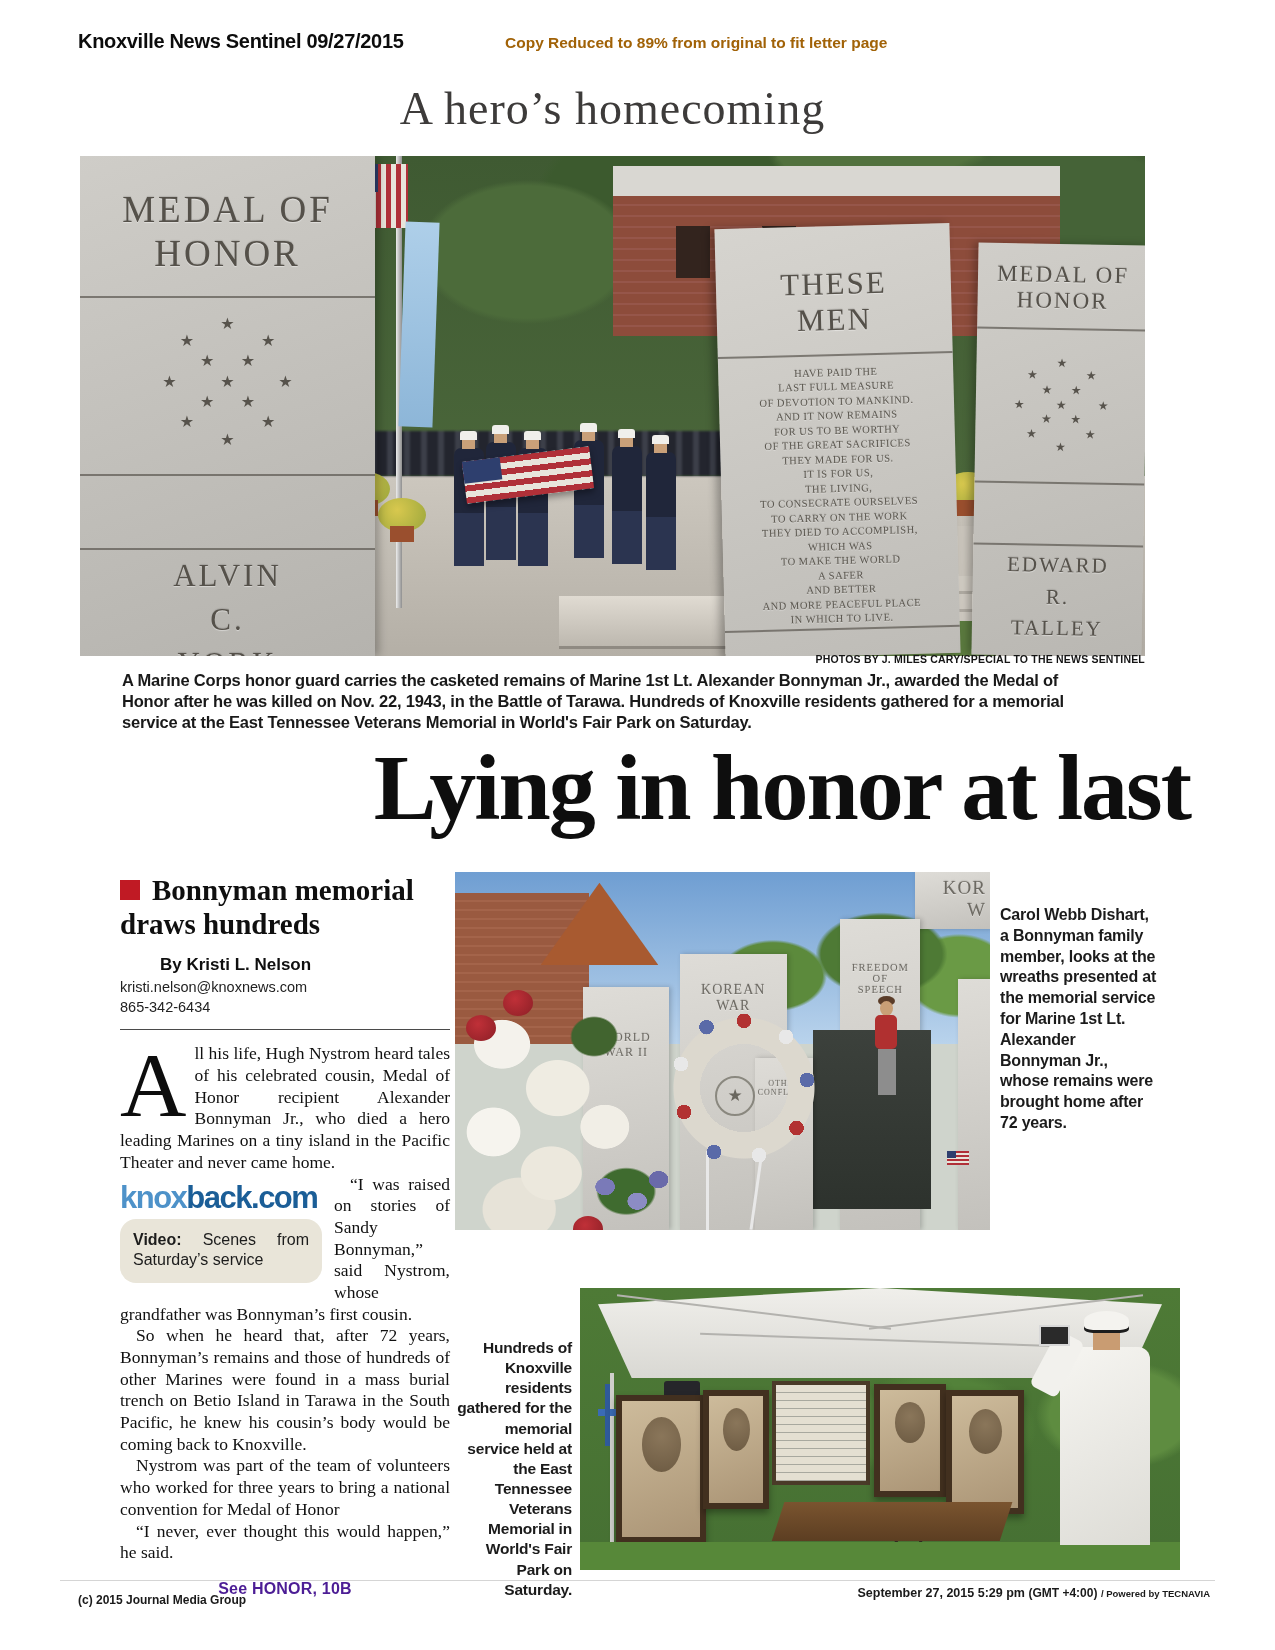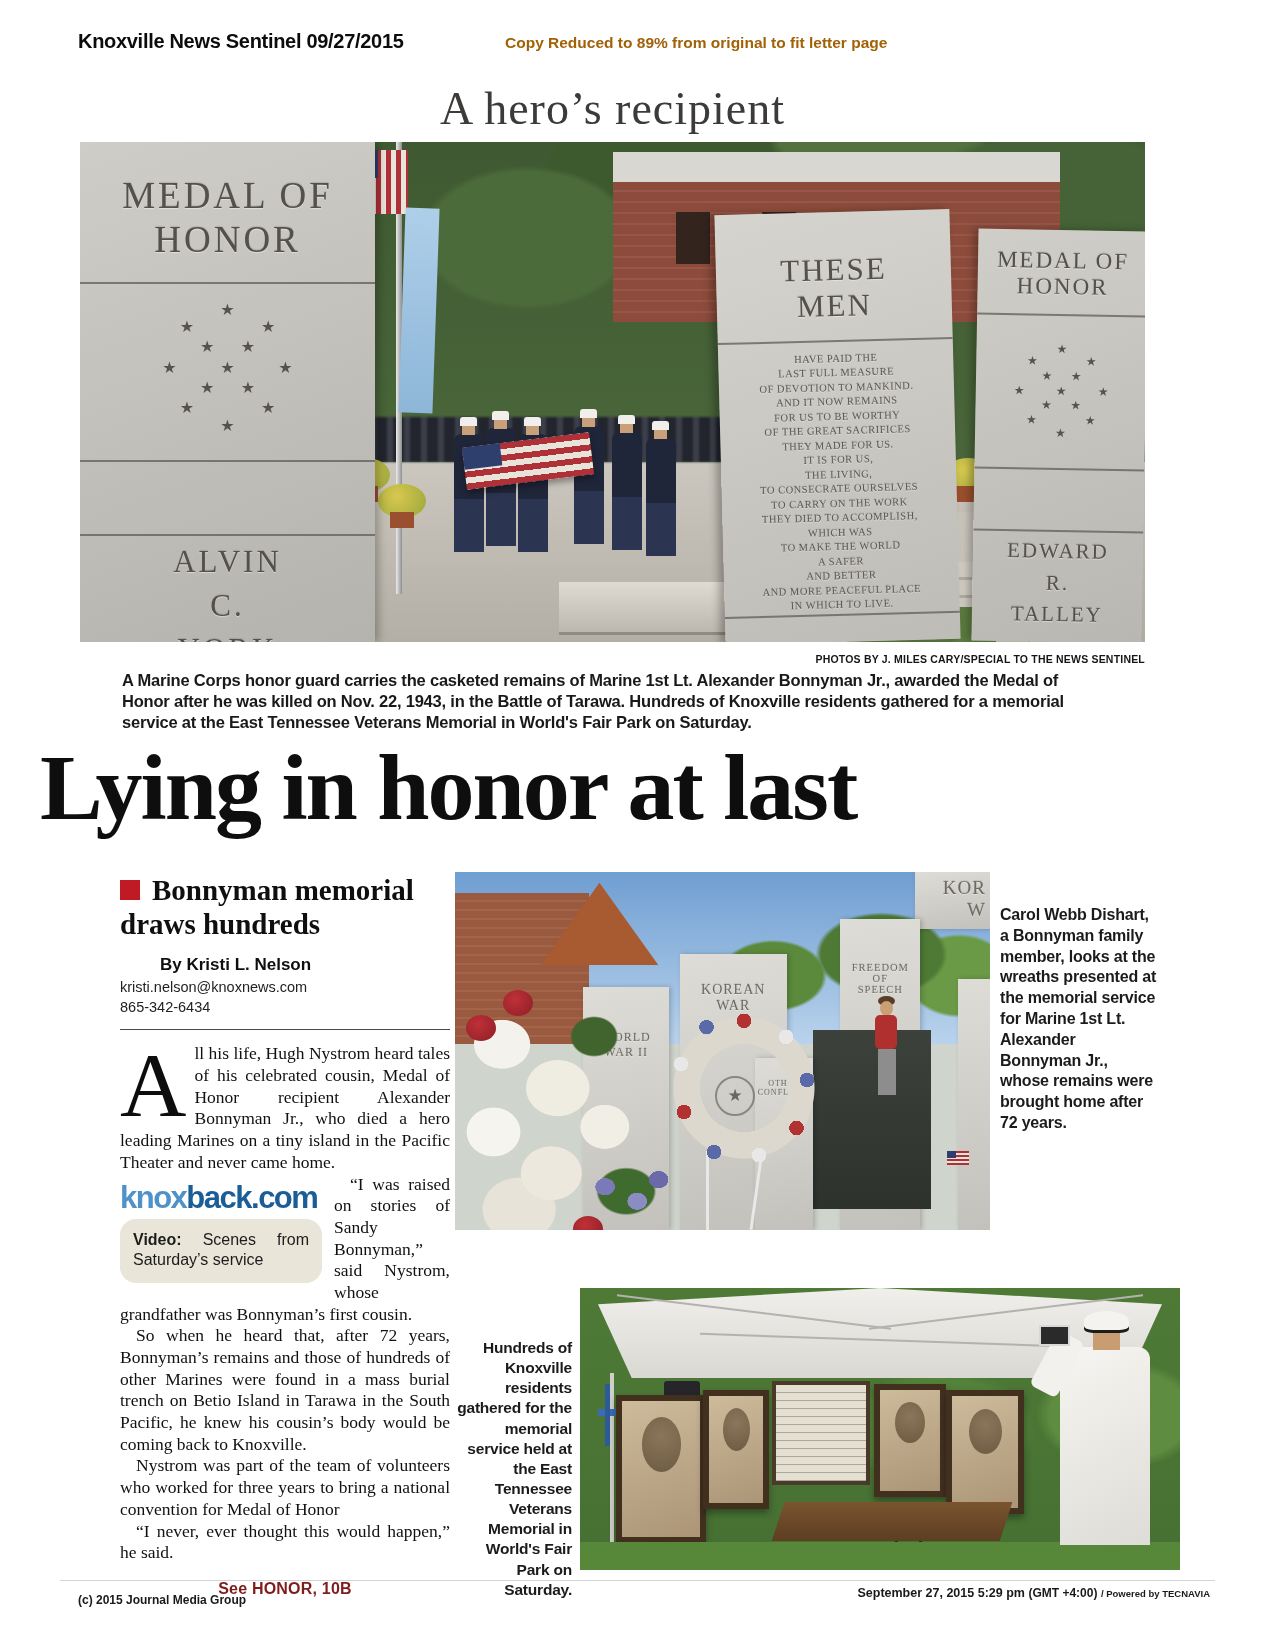--- a/index.html
+++ b/index.html
@@ -7,29 +7,29 @@
         font-family:"Liberation Sans",sans-serif;color:#111;}
   .abs{position:absolute;}
 
   
   .masthead-left{left:78px;top:30px;font:700 20px "Liberation Sans",sans-serif;letter-spacing:-.3px;color:#0c0c0c;}
   .masthead-right{left:505px;top:34px;font:700 15.5px "Liberation Sans",sans-serif;color:#a16207;}
 
   
   .kicker{left:80px;top:84px;width:1065px;text-align:center;
           font:400 46px/1.1 "Liberation Serif",serif;color:#3d3b3a;letter-spacing:1px;}
-  .headline{left:40px;top:740px;width:1150px;text-align:left;
+  .headline{left:40px;top:740px;width:1150px;text-align:right;
             font:700 94px/1 "Liberation Serif",serif;color:#0e0e0e;letter-spacing:-2px;}
 
   
   .photo{position:absolute;overflow:hidden;background:#9aa78a;}
   .photo *{position:absolute;}
 
   
-  .main-photo{left:80px;top:142px;width:1065px;height:500px;}
+  .main-photo{left:80px;top:156px;width:1065px;height:500px;}
   .mp-trees{left:0;top:0;width:100%;height:64%;
     background:
       radial-gradient(180px 120px at 42% 30%,#4c6b3a 55%,transparent 60%),
       radial-gradient(220px 150px at 55% 15%,#3c5a2e 55%,transparent 60%),
       radial-gradient(260px 160px at 92% 25%,#456337 55%,transparent 60%),
       radial-gradient(200px 140px at 75% 10%,#52713e 55%,transparent 60%),
       linear-gradient(#3f5a32,#4a663a);}
   .mp-fascia{left:50%;top:2%;width:42%;height:6%;background:#d9d7d2;}
   .mp-building{left:50%;top:8%;width:42%;height:28%;
     background:repeating-linear-gradient(0deg,#8d4c3b 0 9px,#96564a 9px 11px);}
@@ -119,21 +119,21 @@
   .body-text p.p-first{text-indent:0;}
   .drop-cap{float:left;font:400 92px/0.8 "Liberation Serif",serif;padding:6px 8px 0 0;color:#0d0d0d;}
   .promo{float:left;width:202px;margin:8px 12px 4px 0;}
   .promo-logo{font:700 31px/1 "Liberation Sans",sans-serif;letter-spacing:-1.5px;}
   .promo-logo .k1{color:#4e92c9;}
   .promo-logo .k2{color:#1b5e97;}
   .video-box{margin-top:6px;background:#e9e5d9;border-radius:16px;padding:11px 13px 13px;
     font:400 16px/1.28 "Liberation Sans",sans-serif;color:#1c1c1c;}
   .video-box b{font-weight:700;}
   .jump{clear:both;text-align:center;margin-top:16px;
-    font:700 16px "Liberation Sans",sans-serif;color:#7f1d1d;letter-spacing:.2px;}
+    font:700 16px "Liberation Sans",sans-serif;color:#4c1d95;letter-spacing:.2px;}
 
   
   .wreath-photo{left:455px;top:872px;width:535px;height:358px;background:#cfd4cc;}
   .wp-sky{left:0;top:0;width:100%;height:48%;background:linear-gradient(#6f9ed2,#b9d3ec);}
   .wp-brick{left:0;top:6%;width:25%;height:42%;background:repeating-linear-gradient(0deg,#9a5a40 0 7px,#a46ess 0);
     background:repeating-linear-gradient(0deg,#9a5a40 0 7px,#a4644a 7px 9px);}
   .wp-roof{left:16%;top:3%;width:22%;height:23%;background:#a85a30;
     clip-path:polygon(50% 0,100% 100%,0 100%);}
   .wp-trees{left:42%;top:5%;width:58%;height:40%;
     background:
@@ -248,21 +248,21 @@
   .footer-right .powered{font-size:9.5px;}
 </style>
 </head>
 <body>
 
 <div class="page">
 
   <div class="abs masthead-left">Knoxville News Sentinel 09/27/2015</div>
   <div class="abs masthead-right">Copy Reduced to 89% from original to fit letter page</div>
 
-  <div class="abs kicker">A hero’s recipient</div>
+  <div class="abs kicker">A hero’s homecoming</div>
 
   <div class="photo main-photo">
     <div class="mp-trees"></div>
     <div class="mp-fascia"></div>
     <div class="mp-building"></div>
     <div class="mp-window mp-w1"></div>
     <div class="mp-window mp-w2"></div>
     <div class="mp-pave"></div>
     <div class="mp-crowd"></div>
     <div class="mp-platform"></div>

